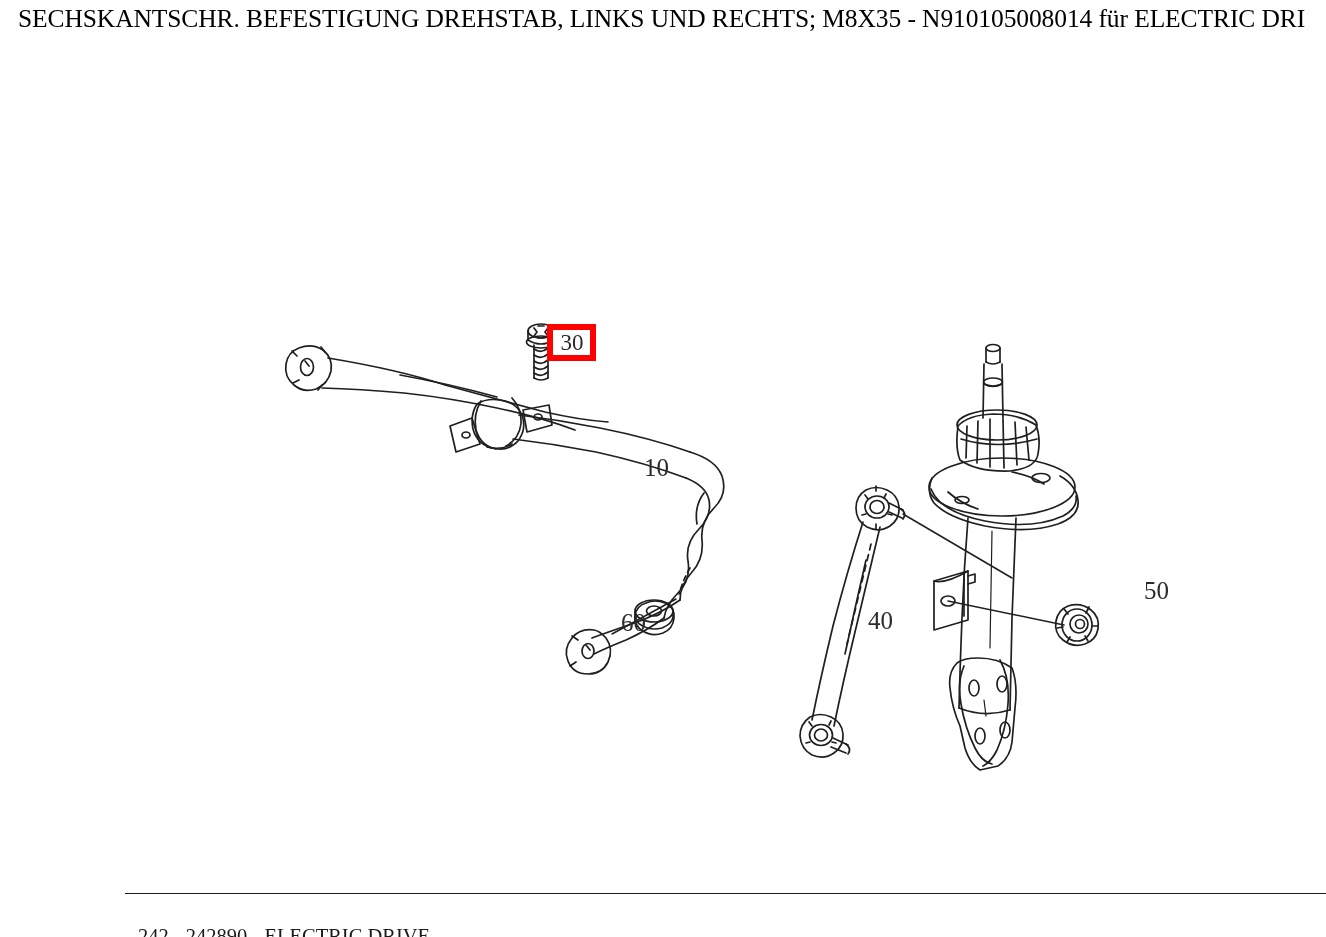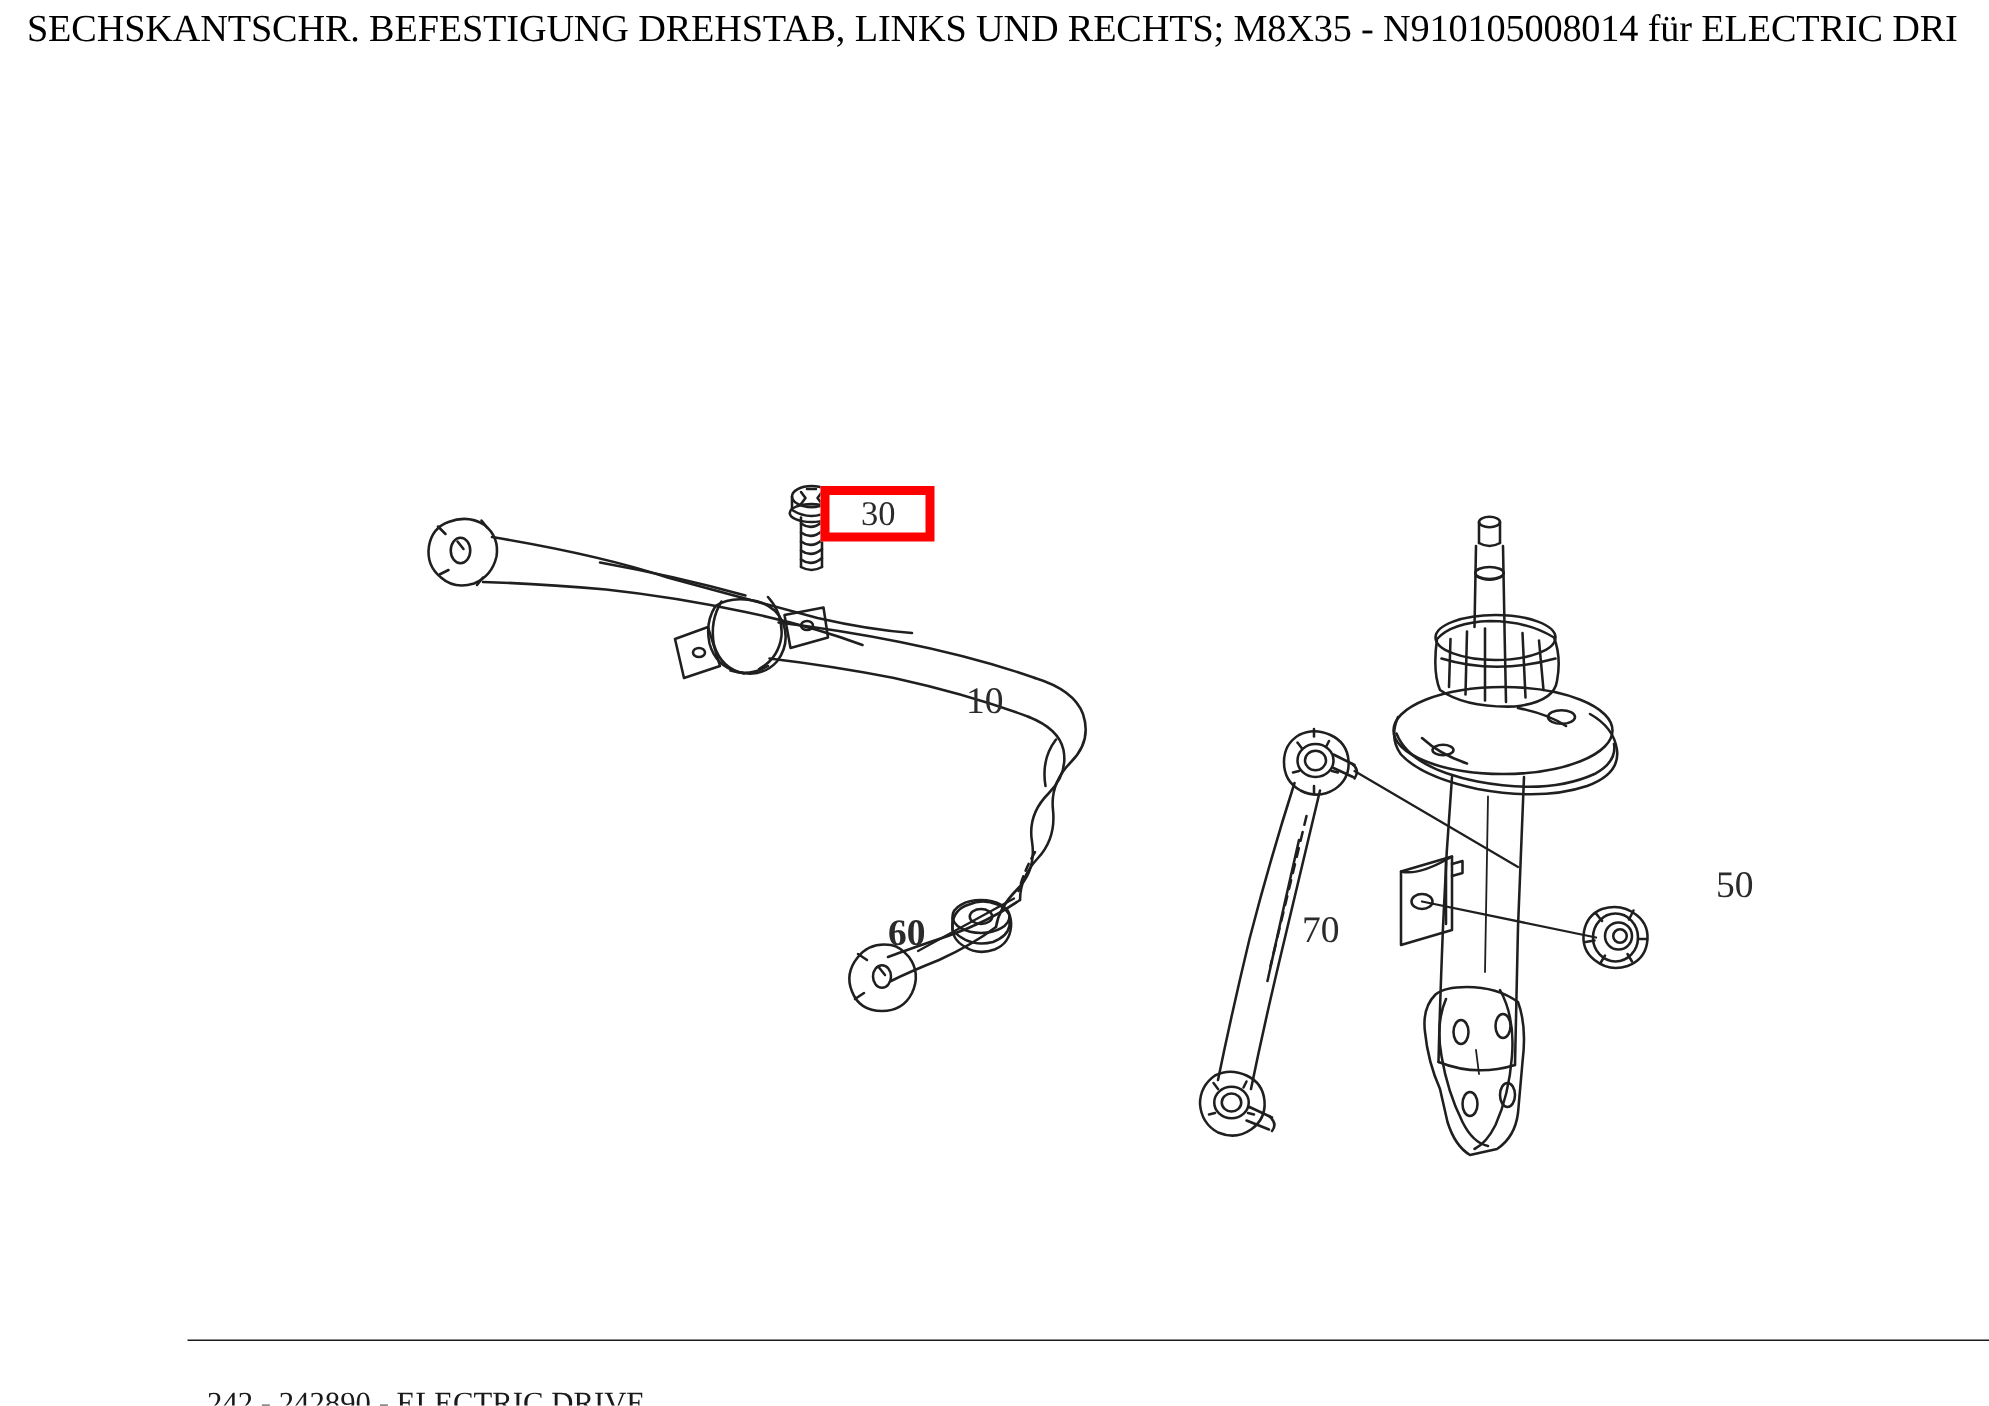--- a/index.html
+++ b/index.html
@@ -51,28 +51,28 @@
     font-family: "Liberation Serif", "DejaVu Serif", serif;
     font-size: 25px;
     line-height: 25px;
     color: #2b2b2b;
     white-space: nowrap;
     user-select: none;
   }
   #callout-10 { left: 644px; top: 455px; }
   #callout-40 { left: 868px; top: 608px; }
   #callout-50 { left: 1144px; top: 578px; }
-  #callout-60 { left: 592px; top: 610px; font-weight: bold; }
+  #callout-60 { left: 621px; top: 610px; }
 
   
   #highlight-box {
     position: absolute;
     left: 547px;
     top: 324px;
-    width: 76px;
+    width: 49px;
     height: 37px;
     background: #ffffff;
     box-sizing: border-box;
   }
   #highlight-box .hl-frame {
     position: absolute;
     inset: 0;
     border: 6px solid #fe0000;
     box-sizing: border-box;
   }
@@ -336,21 +336,21 @@
 
         <path d="M806 697 L770 712" stroke="none"></path>
       </g>
 
     </g>
   </svg>
 </div>
 
 <div class="callout-label" id="callout-10">10</div>
 
-<div class="callout-label" id="callout-40">70</div>
+<div class="callout-label" id="callout-40">40</div>
 
 <div class="callout-label" id="callout-50">50</div>
 
 <div class="callout-label" id="callout-60">60</div>
 
 <div id="highlight-box">
   <div class="hl-text">30</div>
   <div class="hl-frame"></div>
 </div>
 

